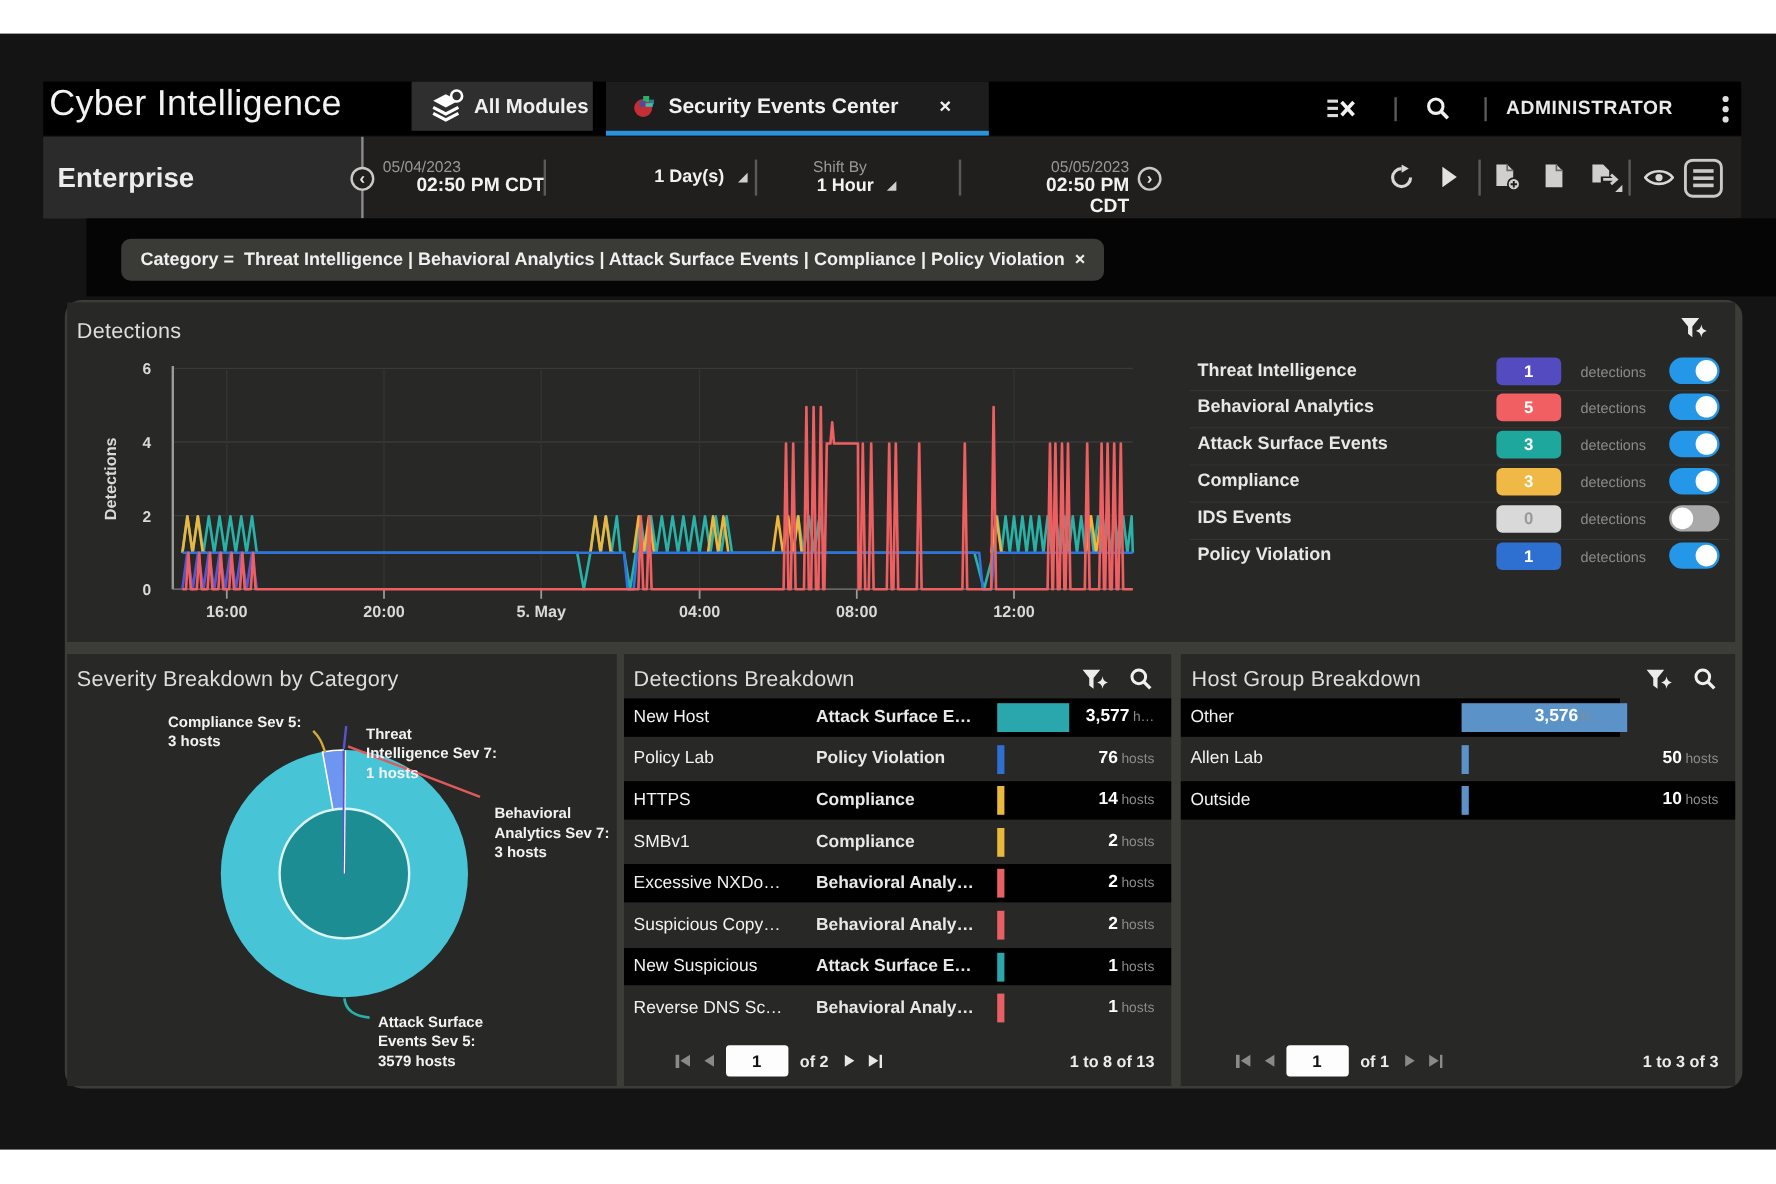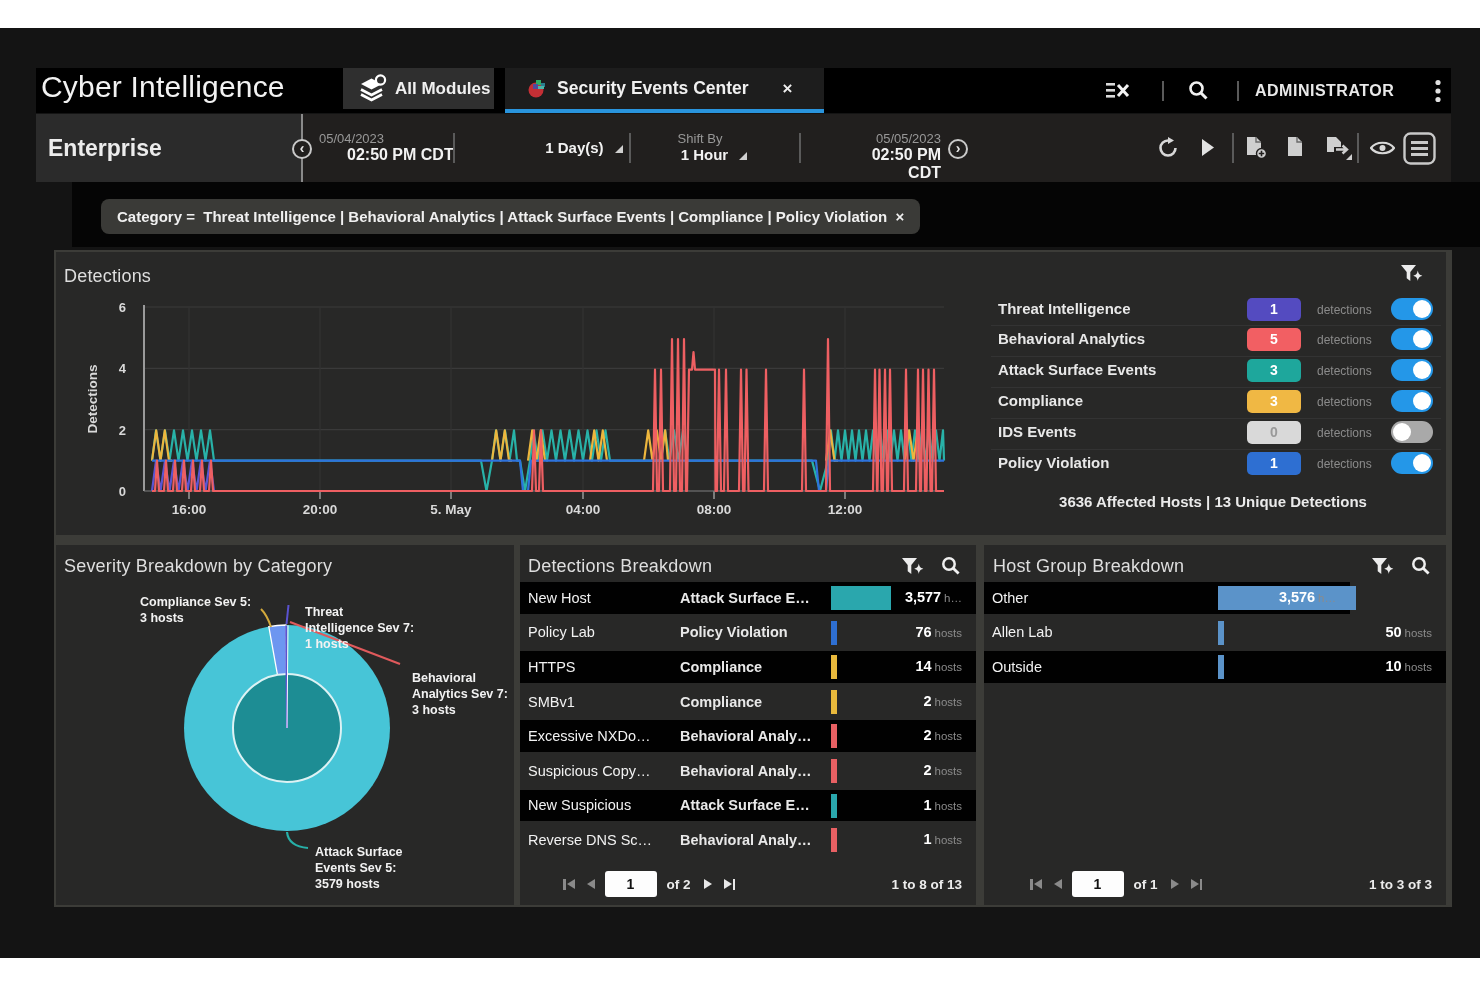--- a/index.html
+++ b/index.html
@@ -22,21 +22,21 @@
 #vdiv { left:265px; top:0; width:2px; height:68px; background:#8a8a8a; }
 .datemuted { color:#989898; font-size:13px; }
 .datemain { color:#f2f2f2; font-size:16px; font-weight:700;margin-left:28px; }
 .sep2 { top:19px; width:2px; height:30px; background:#5a5a5a; }
 .circbtn { width:20px; height:20px; border:2px solid #c9c9c9; border-radius:50%; color:#e6e6e6; text-align:center; line-height:15px; font-size:14px; font-weight:700; background:#211f1e; }
 .ddtri { display:inline-block; width:0; height:0; border-left:8px solid transparent; border-bottom:8px solid #cfcfcf; margin-left:7px; }
 
 #row3 { left:36px; top:154px; width:1415px; height:65px; background:#050505;margin-left:36px; }
 #chip { left:29px; top:17px; height:35px; line-height:35px; padding:0 16px; border-radius:8px; background:#3a3a37; color:#f0f0f0; font-size:15px; font-weight:700; }
 
-#grid { left:54px; top:222px; width:1398px; height:657px; background:#3c3c38; }
+#grid { left:54px; top:222px; width:1398px; height:657px; background:#3c3c38;border-radius:14px; }
 .panel { background:#282827; }
 #p-det { left:2px; top:2px; width:1390px; height:283px; }
 #p-sev { left:2px; top:295px; width:458px; height:360px; }
 #p-brk { left:466px; top:295px; width:456px; height:360px; }
 #p-host { left:930px; top:295px; width:462px; height:360px; }
 .ptitle { font-size:18px; color:#dedede; letter-spacing:.2px; }
 
 .lrow { left:935px; width:450px; height:30px; }
 .lsep { left:935px; width:450px; height:1px; background:#333; }
 .llab { position:absolute; left:7px; top:5px; font-size:15px; font-weight:600; color:#e8e8e8; }
@@ -265,21 +265,20 @@
 </div>
 <div class="abs lsep" style="top:196.8px"></div>
 <div class="abs lrow" style="top:196.8px">
   <div class="llab">Policy Violation</div>
   <div class="badge" style="background:#2e6fd2;">1</div>
   <div class="ldet">detections</div>
   <div class="tog on">
             <div class="knob"></div>
           </div>
 </div>
-  <div class="abs" style="left:947px;top:241px;width:420px;text-align:center;font-size:15px;font-weight:700;color:#eaeaea">3636 Affected Hosts | 13 Unique Detections</div>
 </div>
     <div id="p-sev" class="abs panel">
   <div class="abs ptitle" style="left:8px;top:11px">Severity Breakdown by Category</div>
   <svg class="abs" style="left:0;top:0" width="458" height="360" viewBox="0 0 458 360">
     <circle cx="231" cy="183" r="103" fill="#47c5d7"></circle>
     <path d="M 231 183 L 212.8 81.6 A 103 103 0 0 1 229.9 80.0 Z" fill="#6d96f0" stroke="#fff" stroke-width="1.3"></path>
     <circle cx="231" cy="183" r="54" fill="#1d8d94" stroke="#ddf2f4" stroke-width="2"></circle>
     <line x1="231" y1="183" x2="230.2" y2="80.5" stroke="#5a52d0" stroke-width="2"></line>
     <line x1="231" y1="183" x2="232" y2="80.3" stroke="#fff" stroke-width="1"></line>
     <path d="M 215 82 C 212 73 210 69 205 64" fill="none" stroke="#d3a93c" stroke-width="2"></path>

